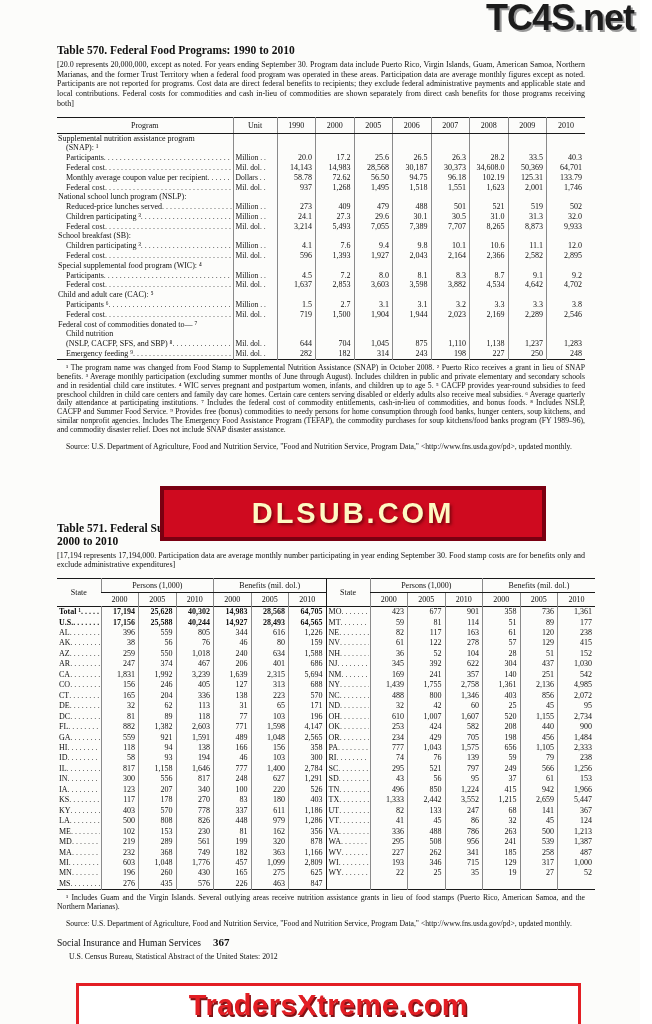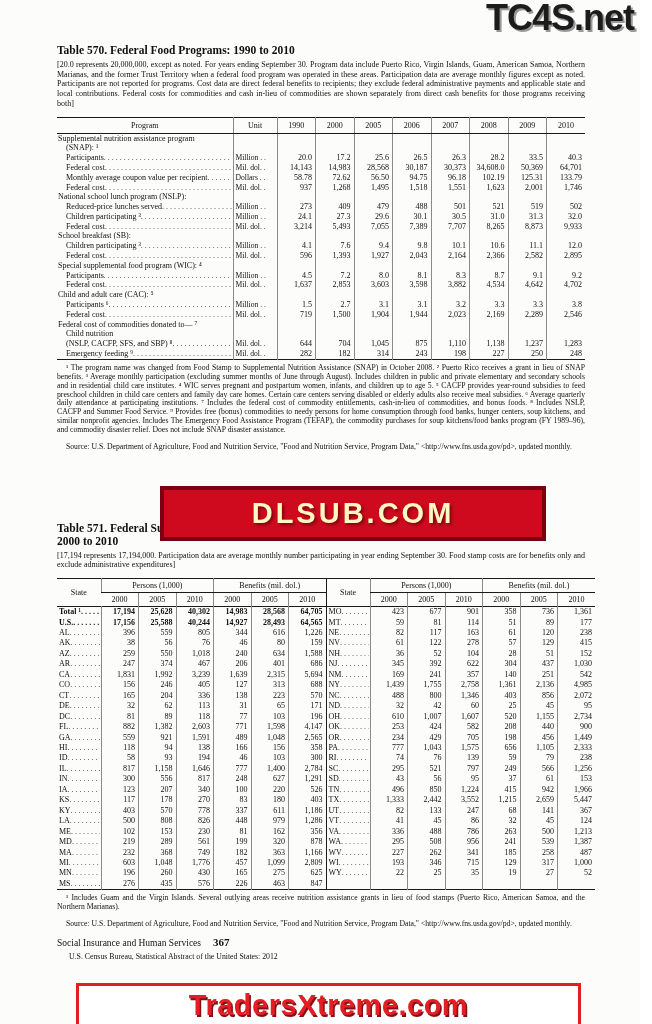--- a/index.html
+++ b/index.html
@@ -808,21 +808,21 @@
                 <div class="lead">
                   <span>OR</span>
                   <span class="dots"></span>
                 </div>
               </td>
               <td class="num">234</td>
               <td class="num">429</td>
               <td class="num">705</td>
               <td class="num">198</td>
               <td class="num">456</td>
-              <td class="num">1,449</td>
+              <td class="num">1,484</td>
             </tr>
             <tr>
               <td class="state">
                 <div class="lead">
                   <span>HI</span>
                   <span class="dots"></span>
                 </div>
               </td>
               <td class="num">118</td>
               <td class="num">94</td>

